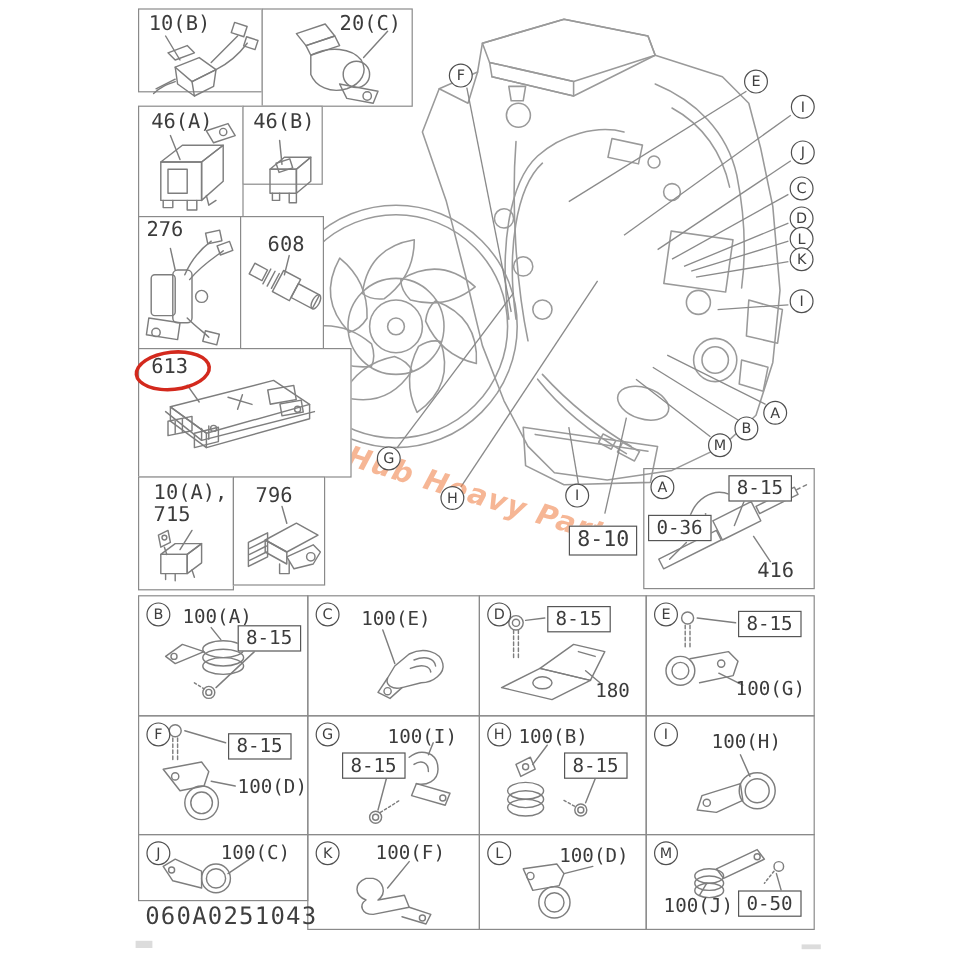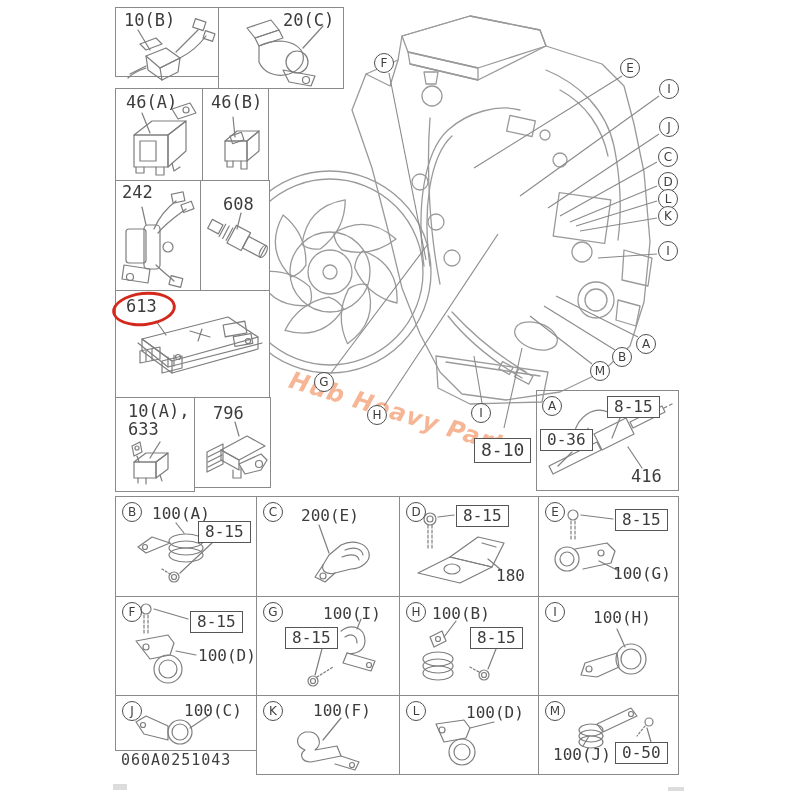--- a/index.html
+++ b/index.html
@@ -19,21 +19,21 @@
   .callout{position:absolute;width:20px;height:20px;border:1.4px solid #4f4f4f;border-radius:50%;
         color:#3f3f3f;font-family:"DejaVu Sans",sans-serif;font-size:12px;line-height:18px;
         text-align:center;z-index:4;box-sizing:border-box;background:#fff}
   .refbox{position:absolute;border:1.5px solid #565656;background:#fff;color:#3c3c3c;
         font-size:16px;padding:1px 6px;white-space:nowrap;z-index:5;line-height:1.15}
   .glyph{position:absolute;left:0;top:0;z-index:3;overflow:visible}
   .glyph path,.glyph rect,.glyph circle,.glyph ellipse,.glyph line
        {stroke:#7e7e7e;stroke-width:1.2;fill:none;stroke-linejoin:round;stroke-linecap:round}
   #red-ellipse{position:absolute;left:112px;top:292px;width:58px;height:28px;border:3px solid #d3291d;
         border-radius:50%;transform:rotate(-6deg);z-index:6}
-  #footer-code{position:absolute;left:121px;top:751px;font-size:15px;color:#3f3f3f;z-index:4;letter-spacing:1px}
+  #footer-code{position:absolute;left:121px;top:751px;font-size:20px;color:#3f3f3f;z-index:4;letter-spacing:1px}
   .smudge{position:absolute;background:#dcdcdc;z-index:2}
 </style>
 </head>
 <body>
 
 <svg id="engine-svg" width="800" height="800" viewBox="0 0 800 800">
   <g stroke="#9a9a9a" stroke-width="1.3" fill="none" stroke-linejoin="round" stroke-linecap="round">
     <circle cx="330" cy="272" r="101"></circle>
     <circle cx="330" cy="272" r="93"></circle>
     <circle cx="330" cy="272" r="40"></circle>
@@ -152,35 +152,35 @@
     <rect x="24" y="52" width="16" height="20"></rect>
     <path d="M56,20 L74,14 L80,24 L62,30 Z"></path>
       <circle cx="70" cy="21" r="3"></circle>
     <path d="M20,78 L20,84 L28,84 L28,78"></path>
       <path d="M40,78 L40,86 L48,86 L48,78"></path>
       <path d="M56,74 L58,82 L64,78"></path>
     <path d="M26,24 L34,44"></path>
   </svg>
 </div>
 
-<div class="box" style="left:202px;top:88px;width:67px;height:93px">
+<div class="box" style="left:202px;top:88px;width:67px;height:66px">
   <div class="lbl" style="left:8px;top:4px">46(B)</div>
   <svg class="glyph" width="67" height="93">
     <rect x="22" y="52" width="22" height="20"></rect>
       <path d="M22,52 L34,42 L56,42 L44,52 Z"></path>
       <path d="M44,52 L56,42 L56,62 L44,72 Z"></path>
     <rect x="28" y="45" width="12" height="8" transform="rotate(-18 34 49)"></rect>
     <path d="M24,72 L24,78 L30,78 L30,72"></path>
       <path d="M38,72 L38,80 L44,80 L44,72"></path>
     <path d="M30,28 L32,48"></path>
   </svg>
 </div>
 
 <div class="box" style="left:115px;top:180px;width:86px;height:111px">
-  <div class="lbl" style="left:6px;top:2px">242</div>
+  <div class="lbl" style="left:6px;top:2px">276</div>
   <svg class="glyph" width="86" height="111">
     <rect x="10" y="48" width="20" height="34" rx="3"></rect>
     <path d="M8,84 L34,88 L32,102 L6,98 Z"></path>
       <circle cx="14" cy="96" r="3.5"></circle>
     <rect x="28" y="44" width="16" height="44" rx="4"></rect>
     <path d="M38,48 C44,34 52,26 60,20"></path>
       <path d="M42,52 C52,40 62,34 70,28"></path>
       <path d="M40,84 C48,92 54,96 58,100"></path>
     <rect x="56" y="12" width="12" height="9" transform="rotate(-12 62 16)"></rect>
     <rect x="66" y="22" width="11" height="8" transform="rotate(-20 71 26)"></rect>
@@ -197,21 +197,21 @@
       <rect x="4" y="52" width="12" height="10"></rect>
       <path d="M18,50 L18,64 M22,50 L22,64 M26,50 L26,64"></path>
       <rect x="28" y="46" width="16" height="20"></rect>
       <rect x="44" y="50" width="20" height="13"></rect>
       <ellipse cx="64" cy="56.5" rx="3" ry="6.5"></ellipse>
     </g>
     <path d="M40,32 L36,48"></path>
   </svg>
 </div>
 
-<div class="box" style="left:115px;top:290px;width:155px;height:108px">
+<div class="box" style="left:115px;top:290px;width:178px;height:108px">
   <div class="lbl" style="left:10px;top:6px">613</div>
   <svg class="glyph" width="155" height="108">
     <path d="M26,48 L112,26 L142,46 L56,70 Z"></path>
     <path d="M26,48 L26,60 L56,82 L56,70 Z"></path>
     <path d="M142,46 L142,58 L56,82"></path>
     <path d="M22,52 L52,76 L146,52"></path>
     <path d="M24,60 L44,56 L44,68 L24,72 Z"></path>
       <path d="M46,70 L66,65 L66,77 L46,82 Z"></path>
     <path d="M30,60 L30,70 M36,58 L36,69 M52,66 L52,76 M58,64 L58,75"></path>
     <rect x="108" y="32" width="22" height="12" transform="rotate(-10 119 38)"></rect>
@@ -219,21 +219,21 @@
     <path d="M74,40 L94,46 M86,38 L82,50"></path>
     <circle cx="62" cy="66" r="2.5"></circle>
       <circle cx="132" cy="50" r="2.5"></circle>
     <path d="M40,30 L50,44"></path>
   </svg>
 </div>
 <div id="red-ellipse"></div>
 
 <div class="box" style="left:115px;top:397px;width:80px;height:95px">
   <div class="lbl" style="left:12px;top:4px">10(A),</div>
-  <div class="lbl" style="left:12px;top:22px">633</div>
+  <div class="lbl" style="left:12px;top:22px">715</div>
   <svg class="glyph" width="80" height="91">
     <path d="M16,48 L24,44 L26,54 L18,58 Z"></path>
       <circle cx="21" cy="50" r="2"></circle>
     <path d="M21,58 L23,64"></path>
     <rect x="18" y="64" width="22" height="16"></rect>
     <path d="M18,64 L30,55 L52,55 L40,64 Z"></path>
       <path d="M40,64 L52,55 L52,71 L40,80 Z"></path>
     <path d="M22,80 L22,85 M30,80 L30,86 M44,77 L46,83"></path>
     <path d="M44,44 L34,60"></path>
   </svg>
@@ -290,21 +290,21 @@
       <circle cx="29" cy="50" r="2.5"></circle>
     <circle cx="58" cy="80" r="5"></circle>
       <circle cx="58" cy="80" r="2.5"></circle>
       <path d="M46,72 L54,77" stroke-dasharray="2,2"></path>
     <path d="M60,26 L68,36"></path>
       <path d="M96,46 L64,76"></path>
   </svg>
 </div>
 <div class="cell" style="left:256px;top:496px;width:144px;height:101px">
   <div class="circ" style="left:6px;top:5px">C</div>
-  <div class="lbl s" style="left:44px;top:10px">200(E)</div>
+  <div class="lbl s" style="left:44px;top:10px">100(E)</div>
   <svg class="glyph" width="144" height="101">
     <path d="M84,48 C96,42 110,46 112,56 C114,64 104,72 94,72 L78,76 C70,78 64,74 66,68 L72,58 Z"></path>
     <path d="M88,53 C98,49 105,52 106,58 M85,60 C95,56 101,58 102,63"></path>
     <path d="M66,68 L58,80 L68,85 L78,76"></path>
       <circle cx="66" cy="79" r="3"></circle>
     <path d="M62,28 L72,56"></path>
   </svg>
 </div>
 <div class="cell" style="left:399px;top:496px;width:140px;height:101px">
   <div class="circ" style="left:6px;top:5px">D</div>

